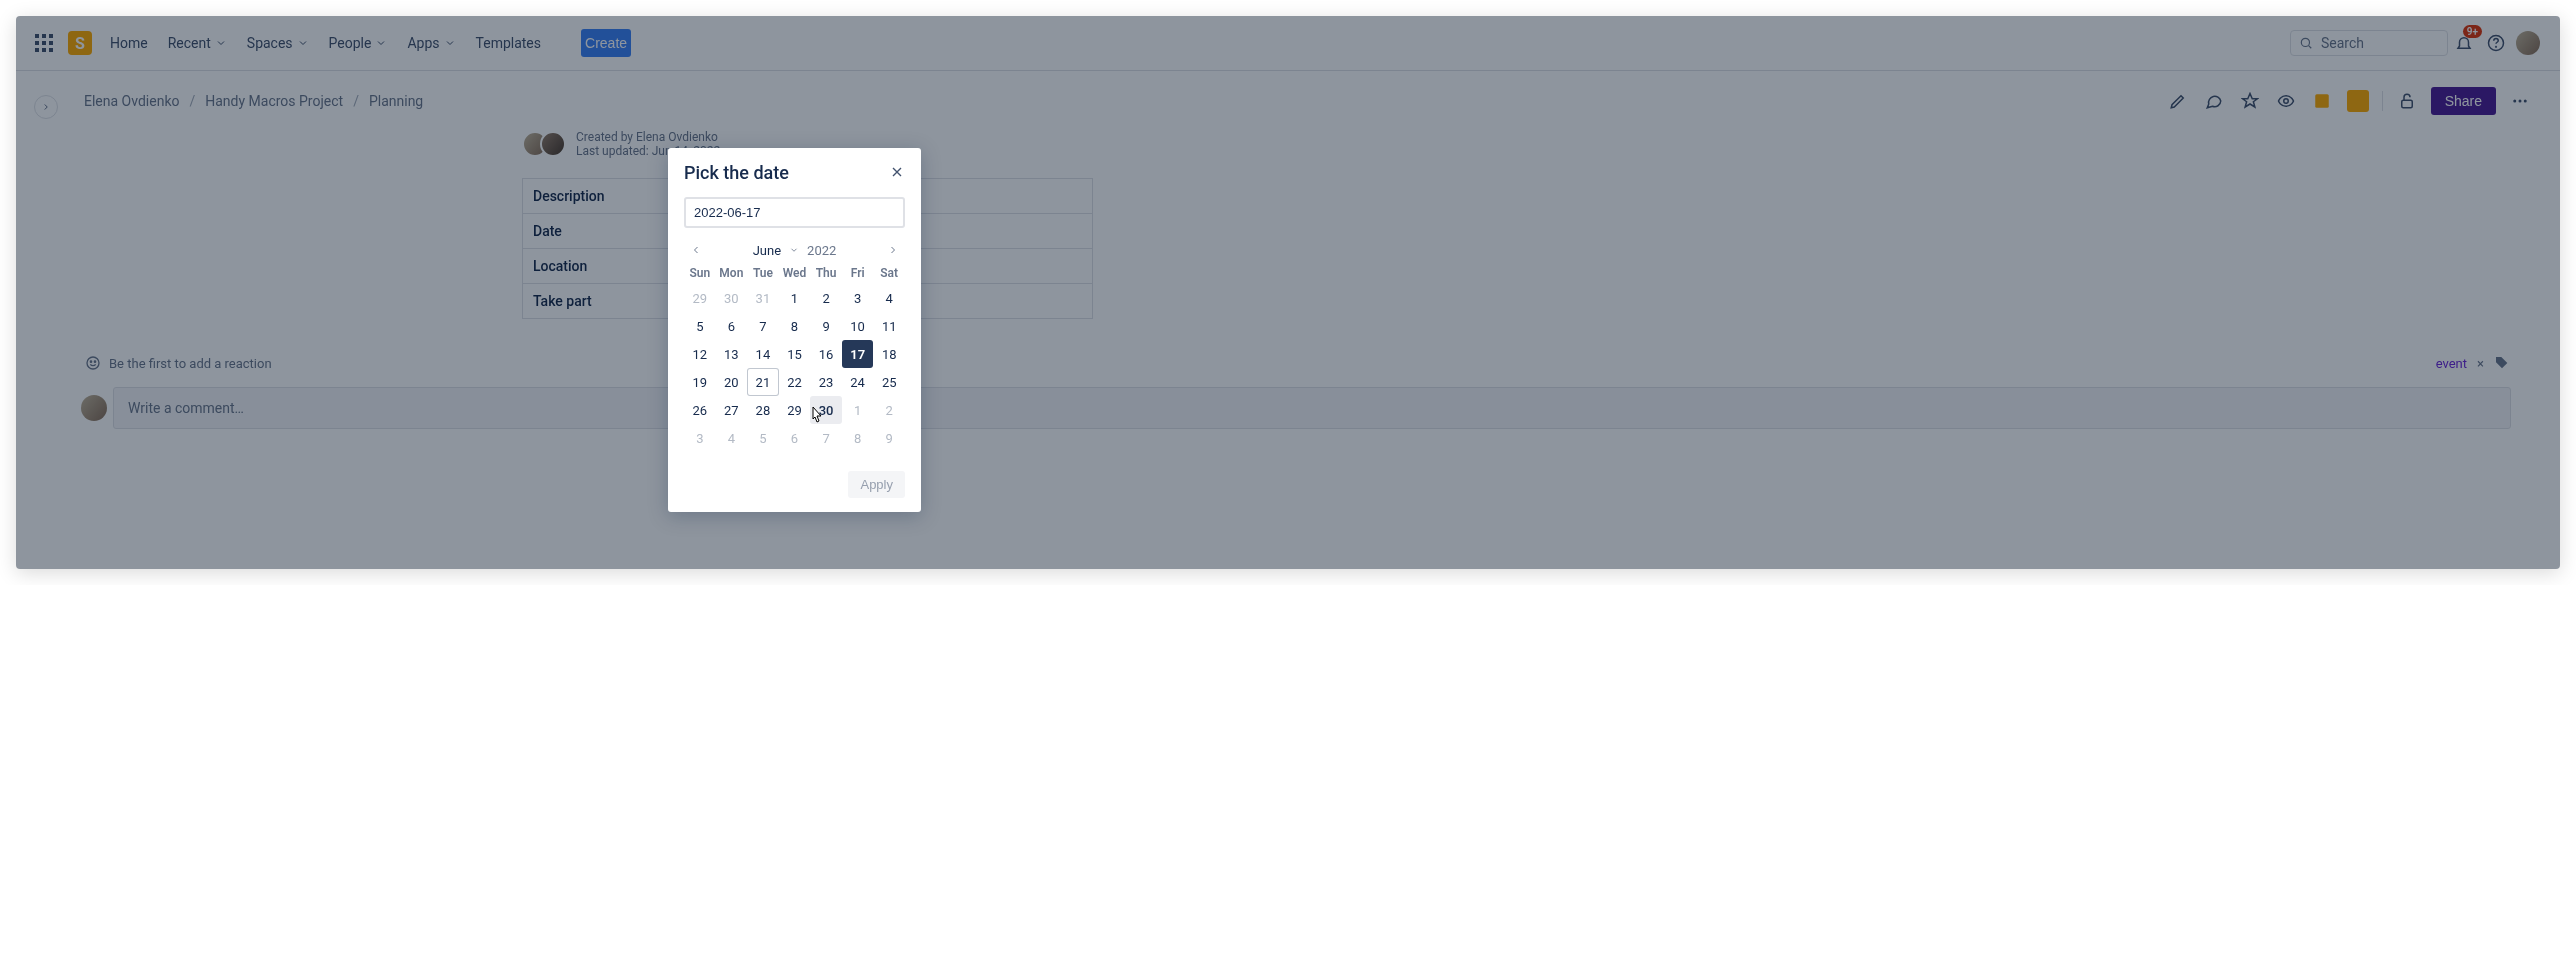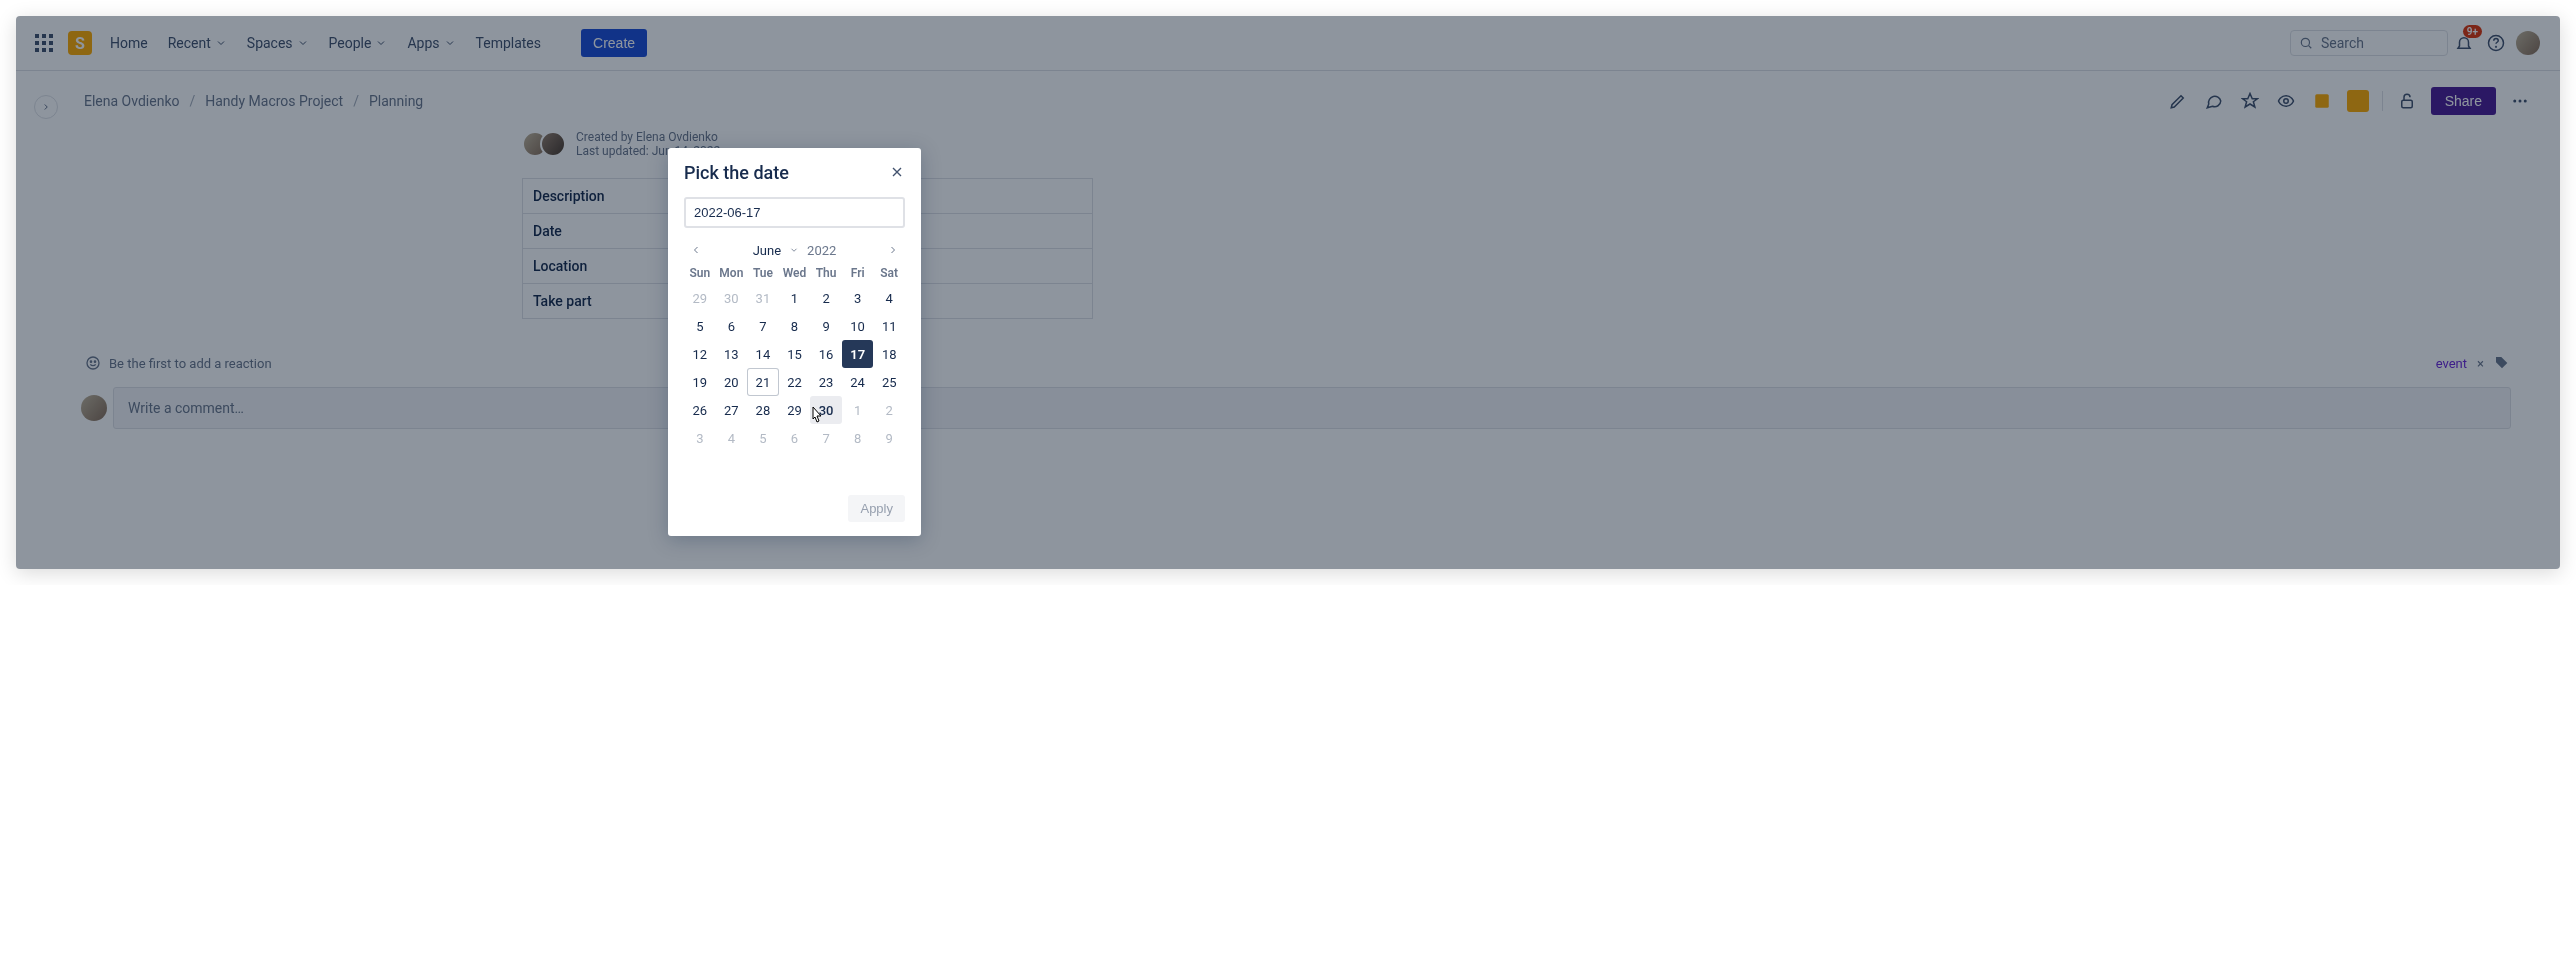--- a/index.html
+++ b/index.html
@@ -45,22 +45,22 @@
   .logo {
     width: 24px; height: 24px; background: #FFAB00;
     border-radius: 4px; margin-right: 18px;
     display:flex;align-items:center;justify-content:center;
     font-weight: 700; color:#fff; font-size:16px;
   }
   .nav-items { display:flex; gap:20px; align-items:center; }
   .nav-item { color:#42526E; cursor:pointer; display:flex; align-items:center; gap:4px; font-size:14px; }
   .chev { width:12px; height:12px; }
   .create-btn {
-    background:#1d4ed8; color:#fff; border:none; border-radius:3px;
-    padding:6px 12px; font-weight:500; margin-left:20px; cursor:pointer;
+    background:#3b82f6; color:#fff; border:none; border-radius:3px;
+    padding:6px 4px; font-weight:500; margin-left:20px; cursor:pointer;
     font-size:14px;
   }
   .nav-spacer { flex:1 }
   .search {
     display:flex; align-items:center; gap:8px;
     border:1px solid #DFE1E6; border-radius:4px;
     background:#fff; padding:4px 8px; width:158px;
     color:#6B778C;
   }
   .icon-btn {
@@ -149,21 +149,21 @@
   .dow-row { display:grid; grid-template-columns:repeat(7,1fr); text-align:center; font-size:12px; font-weight:600; color:#6B778C; margin-bottom:4px; }
   .day-grid { display:grid; grid-template-columns:repeat(7,1fr); gap:0; }
   .day {
     height:28px; display:flex; align-items:center; justify-content:center;
     font-size:13px; color:#172B4D; cursor:pointer; border-radius:3px;
   }
   .day.faded { color:#B3BAC5; }
   .day.selected { background:#253858; color:#fff; font-weight:600; }
   .day.today-outline { box-shadow:inset 0 0 0 1px #C1C7D0; }
   .day.hover { background:#EBECF0; font-weight:500; }
-  .modal-footer { text-align:right; margin-top:43px; }
+  .modal-footer { text-align:right; margin-top:19px; }
   .apply-btn {
     background:#F4F5F7; color:#97A0AF; border:none; border-radius:3px;
     padding:6px 12px; font-size:13px; cursor:default;
   }
   .cursor-ptr {
     position:absolute; top:257px; left:138px; pointer-events:none;
   }
 </style>
 </head>
 <body>

